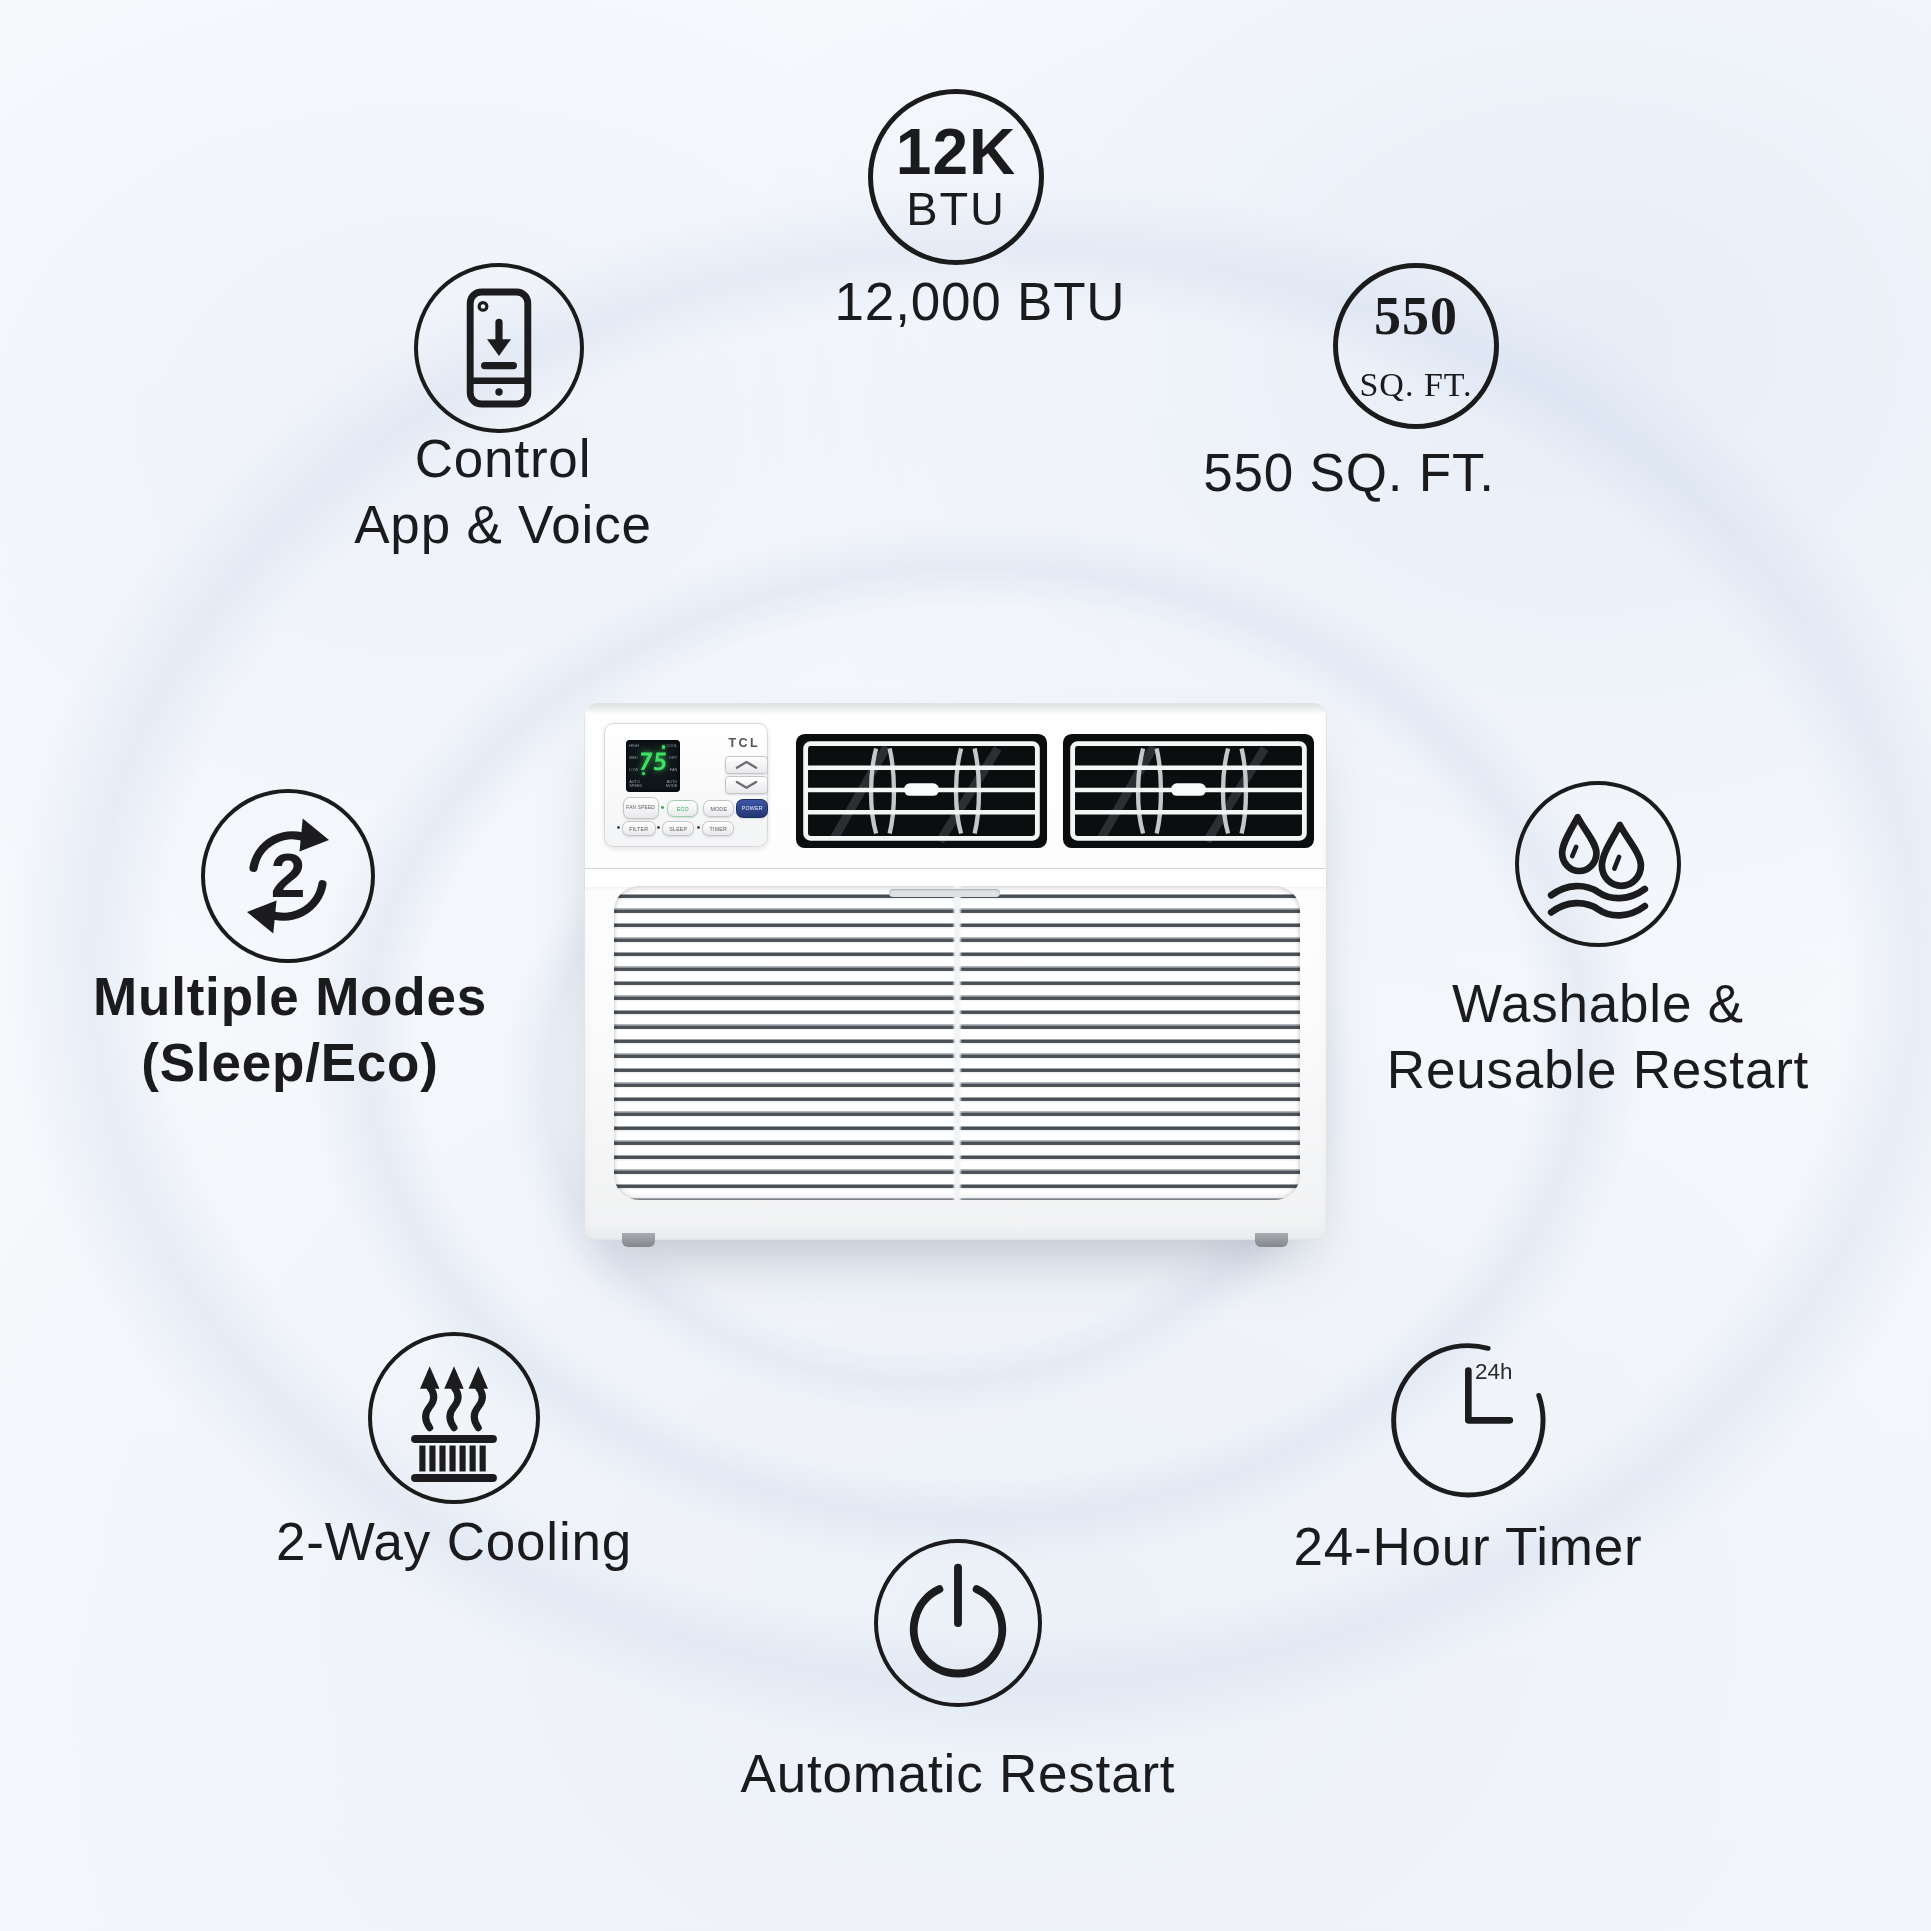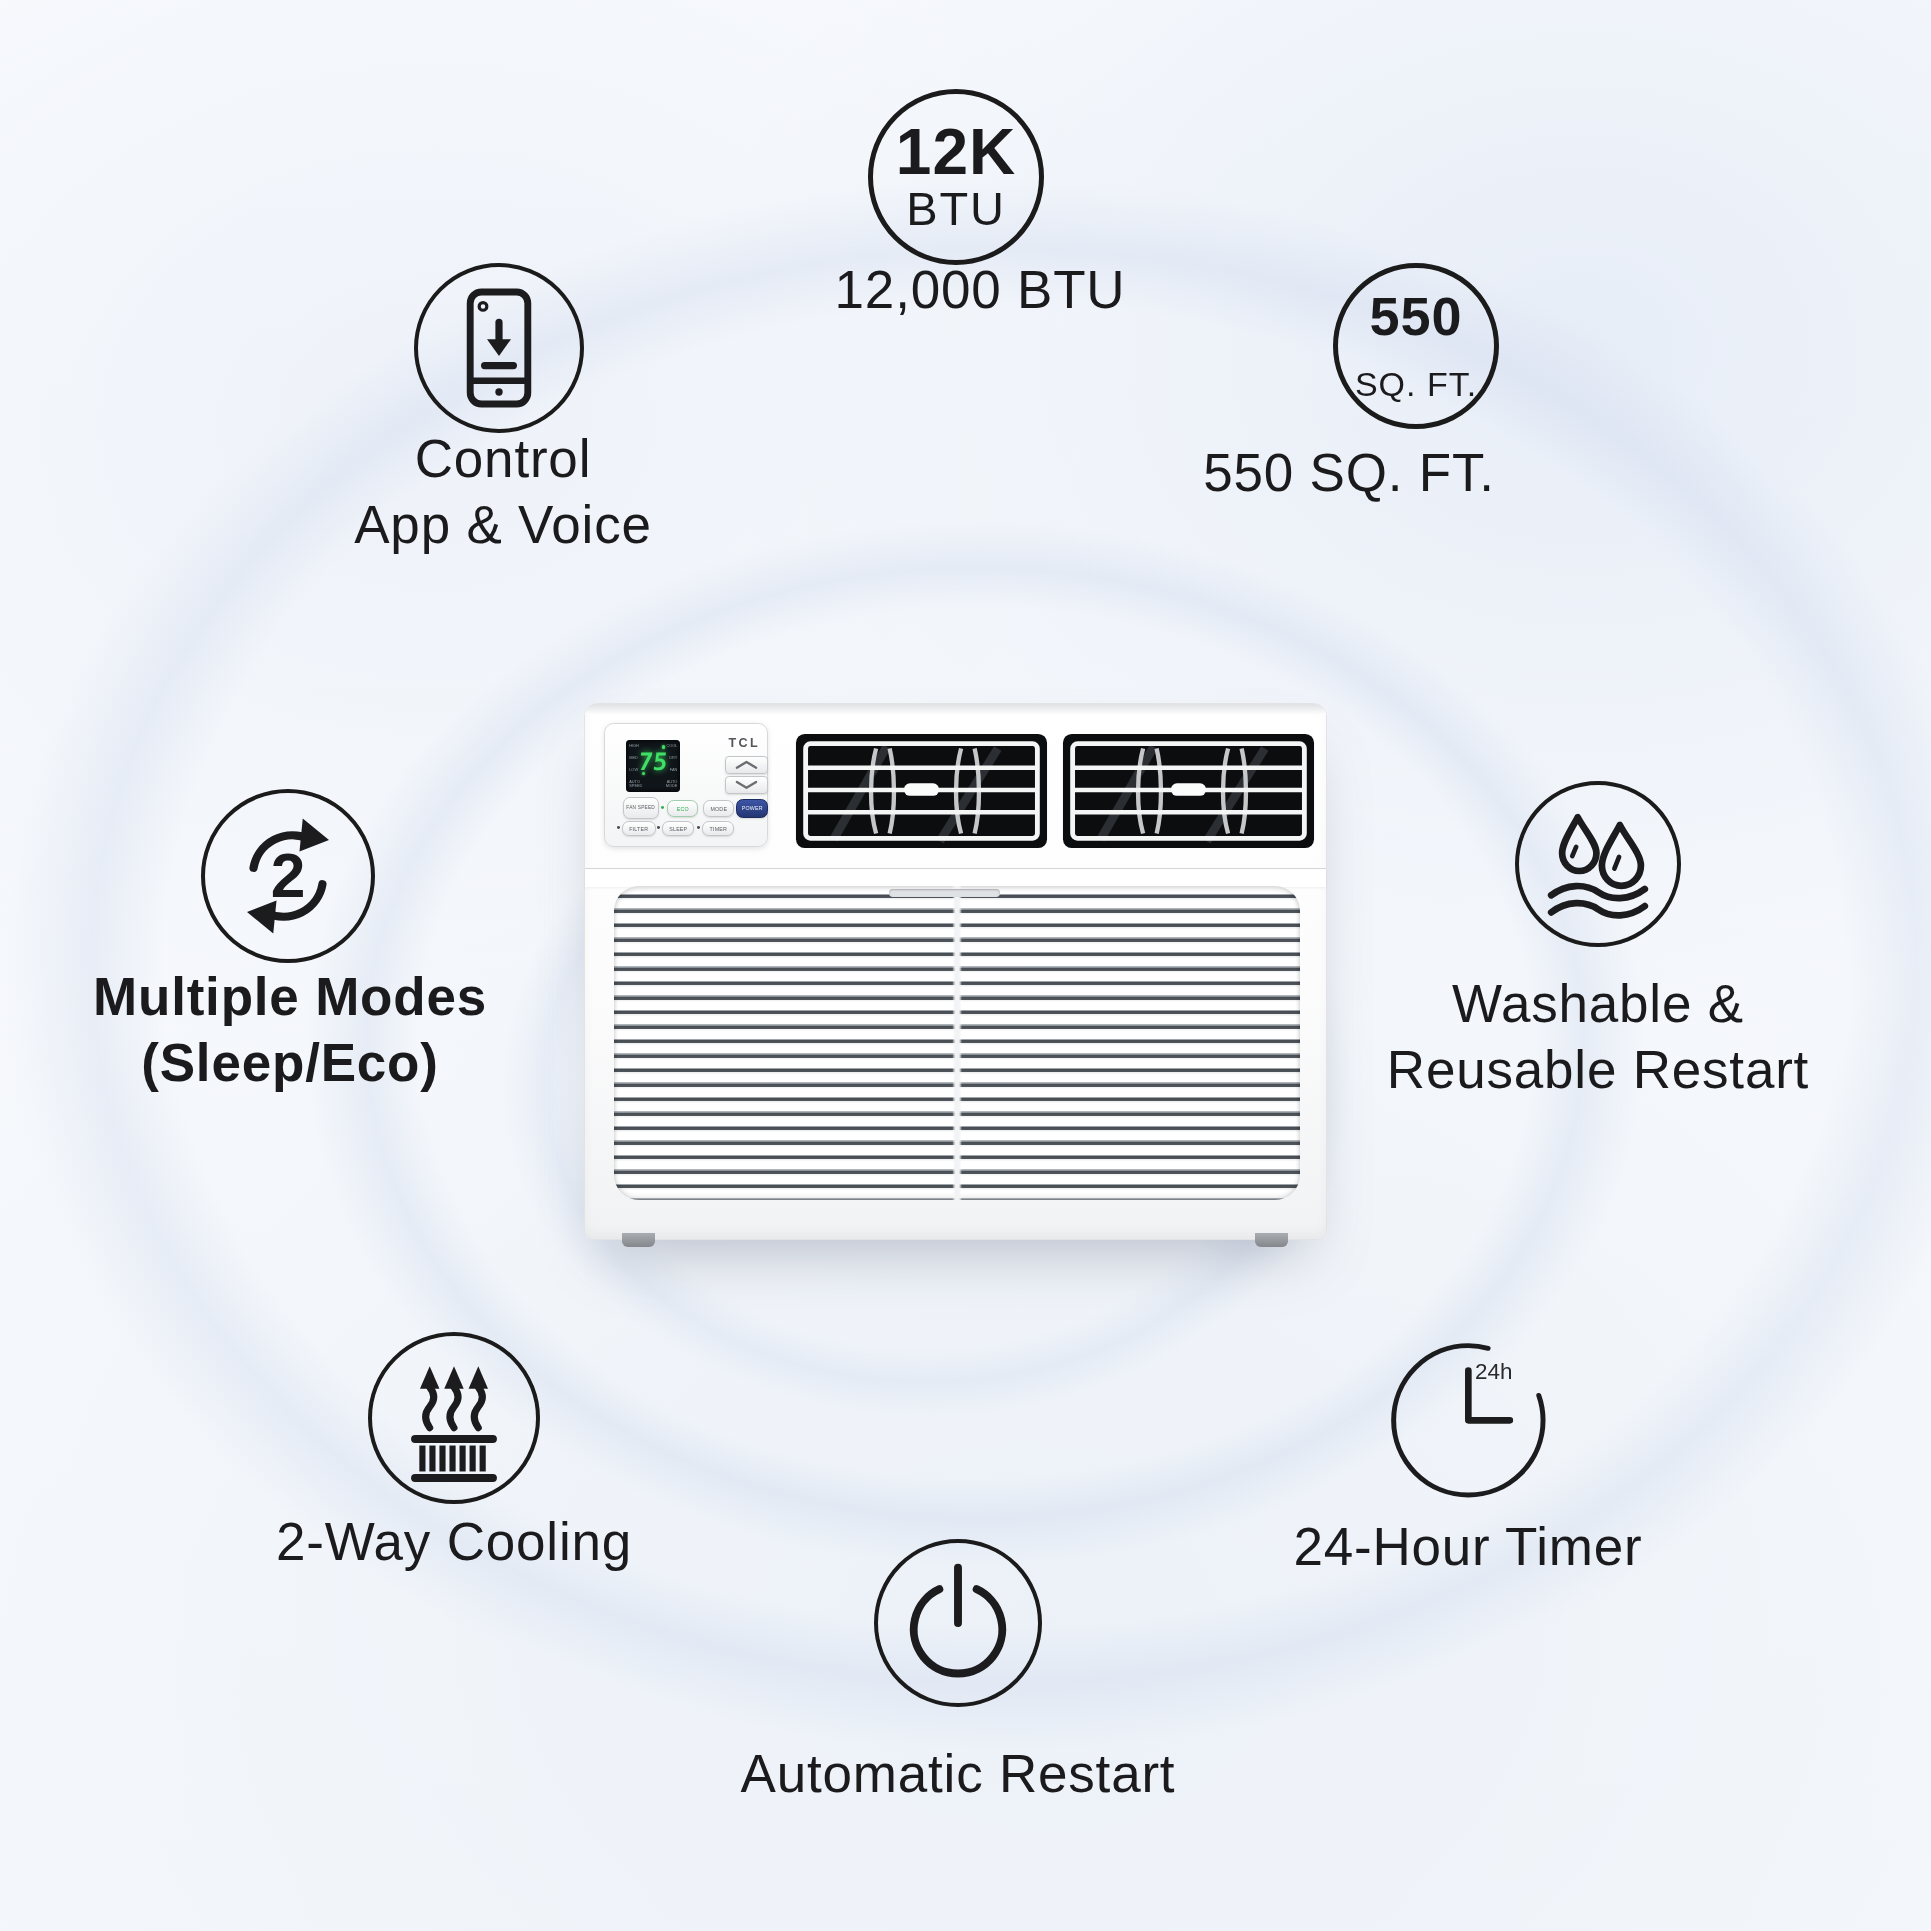--- a/index.html
+++ b/index.html
@@ -81,39 +81,39 @@
 </style>
 </head>
 <body>
 
 <div id="canvas">
 
   <div class="fcircle badge" style="left:868px;top:89px;width:176px;height:176px;">
     <div class="bval" style="font-size:64px;">12K</div>
     <div class="bunit" style="font-size:47px;letter-spacing:1.9px;">BTU</div>
   </div>
-  <div class="flabel" style="left:980px;top:257px;">12,000 BTU</div>
+  <div class="flabel" style="left:980px;top:269px;">12,000 BTU</div>
 
   <div class="fcircle" style="left:414px;top:263px;width:170px;height:170px;">
     <svg width="160" height="160" viewBox="0 0 100 100">
       <rect class="ic" x="32" y="15" width="36" height="70" rx="7" stroke-width="4.3"></rect>
       <circle cx="40" cy="24" r="2.4" fill="none" stroke="#1c1c1e" stroke-width="2"></circle>
       <line class="ic" x1="32" y1="70.5" x2="68" y2="70.5" stroke-width="4"></line>
       <circle cx="50" cy="77.5" r="2.3" fill="#1c1c1e"></circle>
       <line class="ic" x1="50" y1="34" x2="50" y2="47" stroke-width="4.5"></line>
       <path d="M42.5 44.5 L50 55 L57.5 44.5 Z" fill="#1c1c1e"></path>
       <line class="ic" x1="41" y1="61" x2="59" y2="61" stroke-width="4.5"></line>
     </svg>
   </div>
   <div class="flabel" style="left:503px;top:426px;">
     <div>Control</div>
     <div>App &amp; Voice</div>
   </div>
 
-  <div class="fcircle badge" style="left:1333px;top:263px;width:166px;height:166px;">
+  <div class="fcircle badge" style="left:1333px;top:263px;width:166px;height:166px;font-family:Liberation Serif, serif;">
     <div class="bval" style="font-size:54px;">550</div>
     <div class="bunit" style="font-size:34px;letter-spacing:1px;margin-top:24px;">SQ. FT.</div>
   </div>
   <div class="flabel" style="left:1349px;top:440px;">550 SQ. FT.</div>
 
   <div class="fcircle" style="left:201px;top:789px;width:174px;height:174px;">
     <svg width="164" height="164" viewBox="0 0 100 100">
       <path class="ic" d="M29 45 A 24 24 0 0 1 63 27.5" stroke-width="5"></path>
       <path d="M59 15 L75 28 L57 35 Z" fill="#1c1c1e"></path>
       <path class="ic" d="M71 55 A 24 24 0 0 1 37 72.5" stroke-width="5"></path>

